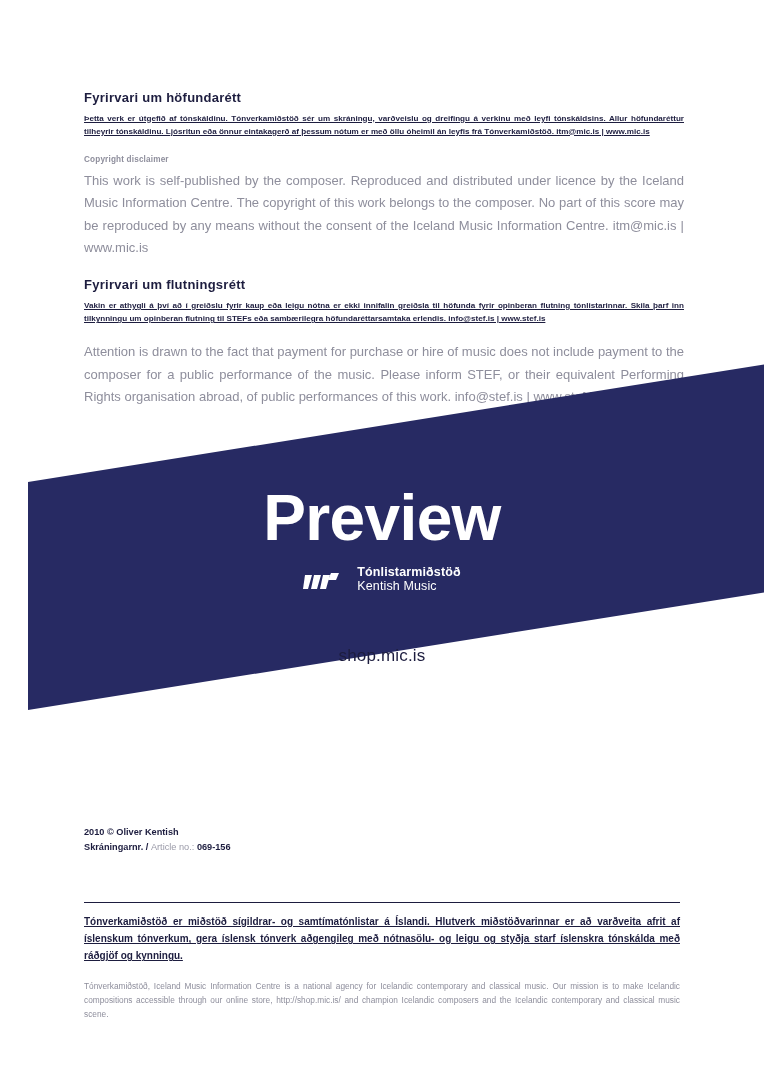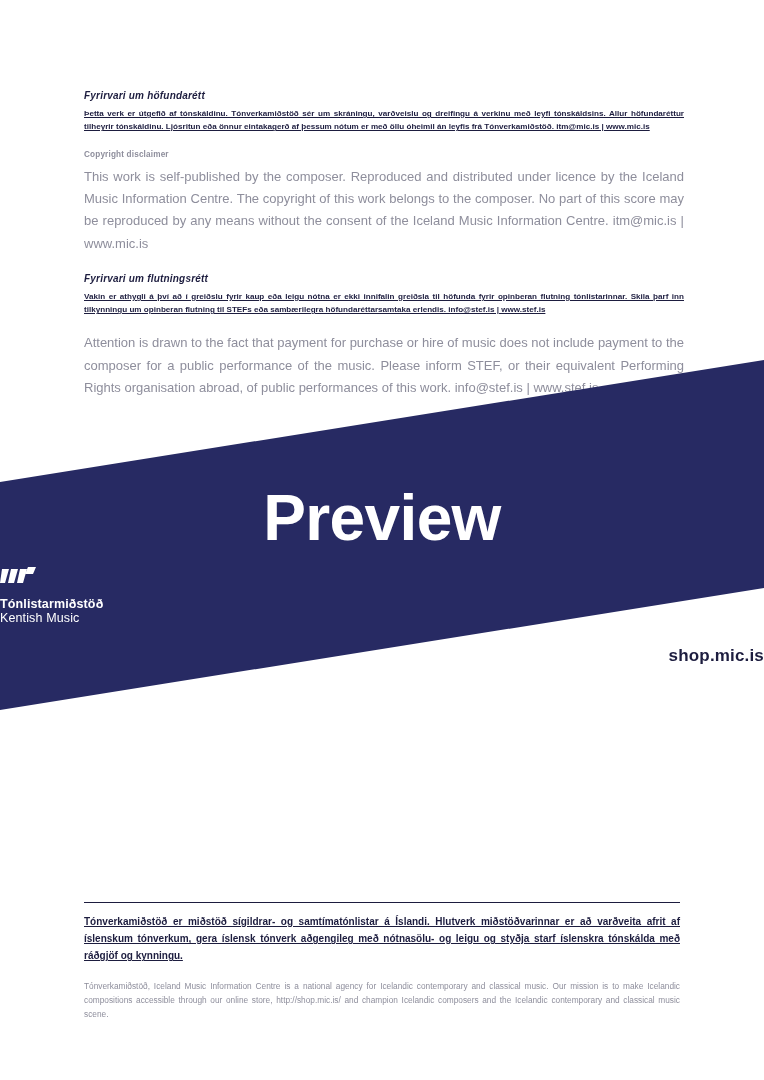--- a/index.html
+++ b/index.html
@@ -25,27 +25,26 @@
   .legal {
     position: absolute;
     left: 84px;
     top: 88px;
     width: 600px;
   }
   .block { margin-bottom: 16px; }
   .block:last-child { margin-bottom: 0; }
 
   .heading-dark {
-    font-size: 10px;
+    font-size: 13px;
     font-weight: bold;
     color: #1d1d3f;
     letter-spacing: 0.02em;
     margin: 0 0 4px 0;
     line-height: 1.5;
-    font-style: italic;
   }
   .heading-grey {
     font-size: 8.2px;
     font-weight: bold;
     color: #8e8e9c;
     letter-spacing: 0.02em;
     margin: 0 0 4px 0;
     line-height: 1.5;
   }
   .body-dark {
@@ -65,20 +64,21 @@
     text-align: justify;
   }
 
   
   .banner-wrap {
     position: absolute;
     left: 0;
     top: 360px;
     width: 630px;
     height: 350px;
+    padding-left: 28px;
   }
   .banner-svg { display: block; }
   .banner-content {
     position: absolute;
     left: 0;
     top: 0;
     width: 764px;
     height: 350px;
     pointer-events: none;
   }
@@ -92,23 +92,22 @@
     color: #ffffff;
     letter-spacing: -0.01em;
     line-height: 1;
   }
   .logo-row {
     position: absolute;
     width: 764px;
     top: 205px;
     display: flex;
     justify-content: center;
-    align-items: flex-start;
+    align-items: flex-end;
     gap: 10px;
-    flex-direction: column;
   }
   .logo-mark { display: block; }
   .logo-text {
     display: flex;
     flex-direction: column;
     justify-content: center;
     line-height: 1.12;
   }
   .logo-text .l1 {
     font-size: 12.5px;
@@ -120,23 +119,23 @@
     font-size: 12.5px;
     color: #ffffff;
     letter-spacing: 0.01em;
   }
 
   .shop-url {
     position: absolute;
     left: 0;
     top: 646px;
     width: 764px;
-    text-align: right;
+    text-align: center;
     font-size: 17px;
-    font-weight: bold;
+    font-weight: normal;
     color: #1d1d3f;
     letter-spacing: 0.01em;
   }
 
   
   .catalogue {
     position: absolute;
     left: 84px;
     top: 825px;
     width: 600px;
@@ -231,20 +230,26 @@
           <span class="l1">Tónlistarmiðstöð</span>
           <span class="l2">Kentish Music</span>
         </div>
       </div>
     </div>
   </div>
 
   <div class="shop-url">shop.mic.is</div>
 
   <div class="catalogue">
+    <div class="cat-line">2010 © Oliver Kentish</div>
+    <div class="cat-line">
+      <span>Skráningarnr. /</span>
+      <span class="muted">Article no.:</span>
+      <span>069-156</span>
+    </div>
   </div>
 
   <div class="divider"></div>
 
   <div class="about">
     <p class="body-dark">Tónverkamiðstöð er miðstöð sígildrar- og samtímatónlistar á Íslandi. Hlutverk miðstöðvarinnar er að varðveita afrit af íslenskum tónverkum, gera íslensk tónverk aðgengileg með nótnasölu- og leigu og styðja starf íslenskra tónskálda með ráðgjöf og kynningu.</p>
     <p class="body-grey">Tónverkamiðstöð, Iceland Music Information Centre is a national agency for Icelandic contemporary and classical music. Our mission is to make Icelandic compositions accessible through our online store, http://shop.mic.is/ and champion Icelandic composers and the Icelandic contemporary and classical music scene.</p>
   </div>
 
 

